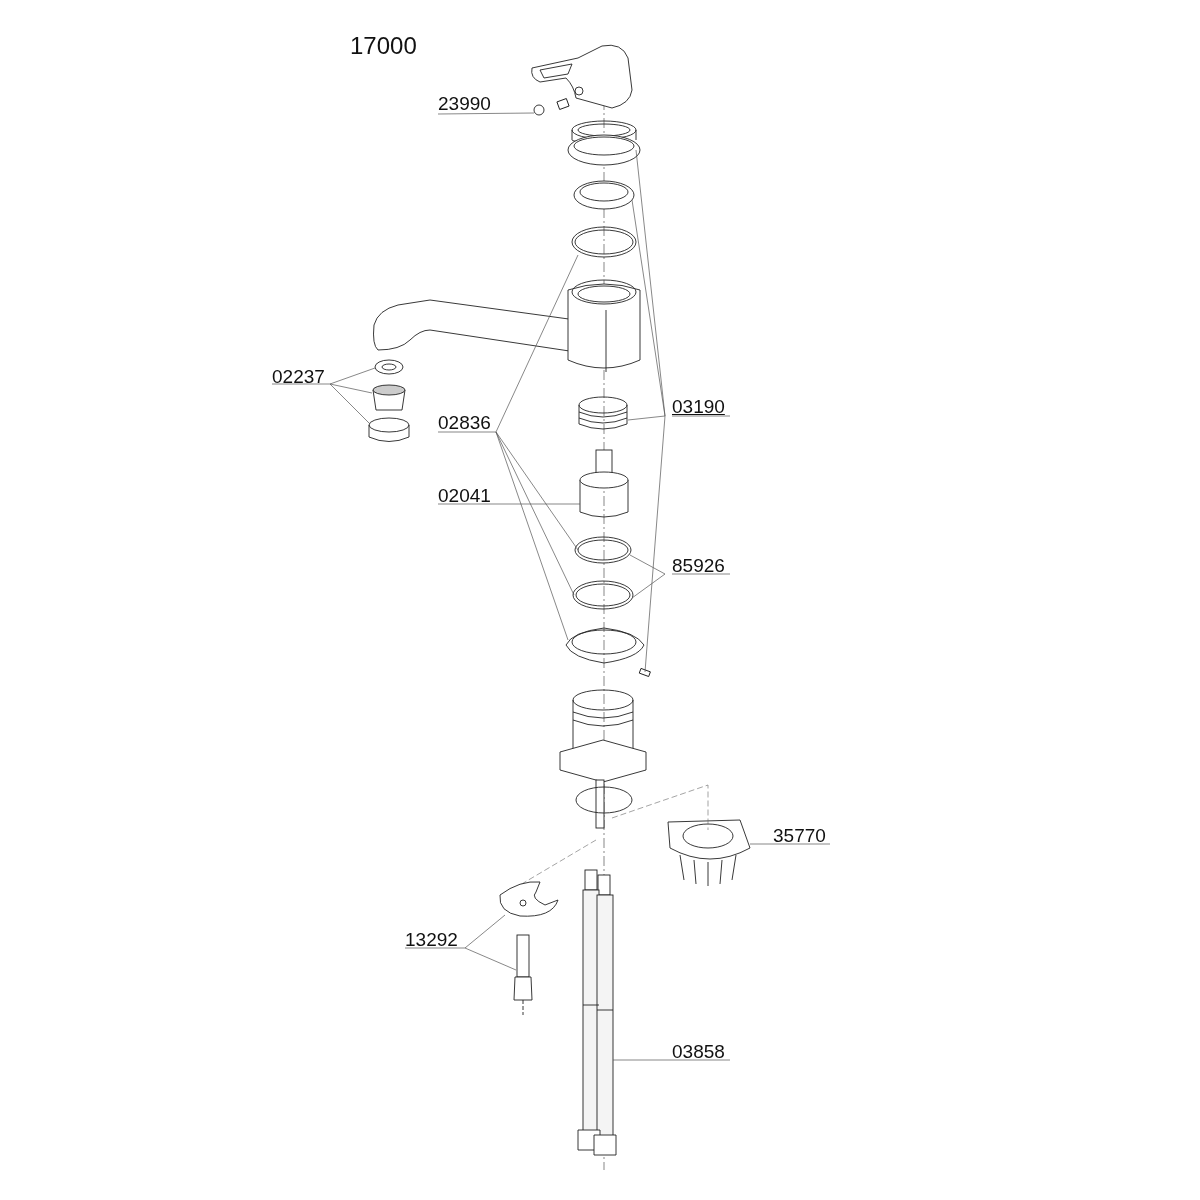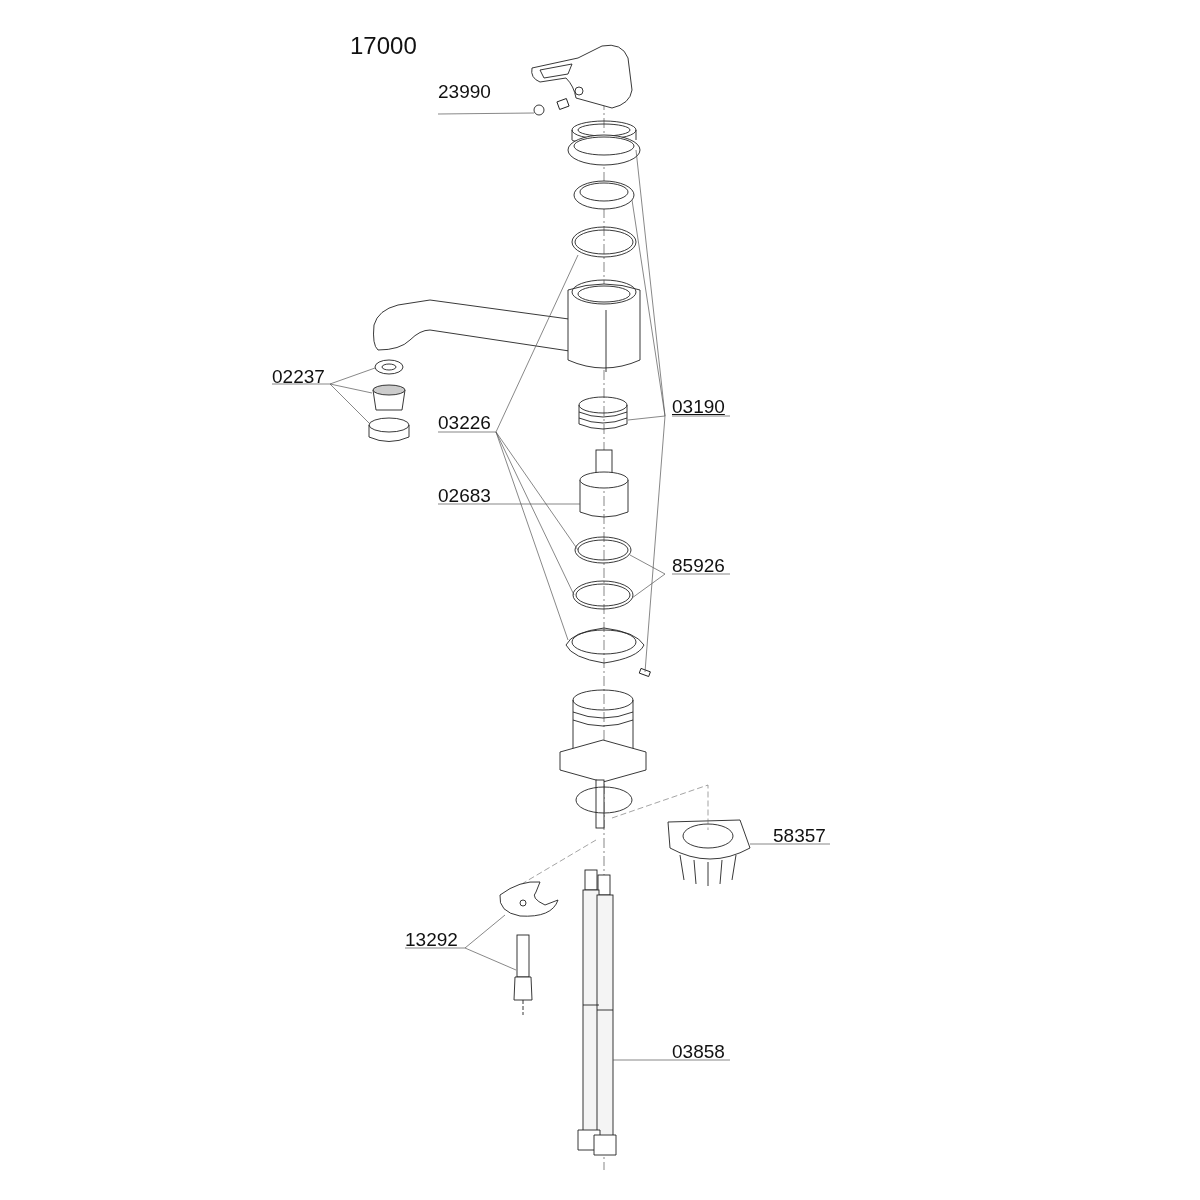--- a/index.html
+++ b/index.html
@@ -6,27 +6,27 @@
   body { width:1200px; height:1200px; position:relative; overflow:hidden; font-family:"Liberation Sans", sans-serif; }
   #canvas { position:absolute; left:0; top:0; width:1200px; height:1200px; }
   .lbl { position:absolute; font-size:19px; color:#111; line-height:1; white-space:nowrap; }
   .title { position:absolute; font-size:24px; color:#111;text-align:right; }
 </style>
 </head>
 <body>
 
 <div class="title" style="left:350px;top:32px;">17000</div>
 
-<div class="lbl" style="left:438px;top:82px;">23990</div>
+<div class="lbl" style="left:438px;top:94px;">23990</div>
 <div class="lbl" style="left:272px;top:367px;">02237</div>
-<div class="lbl" style="left:438px;top:413px;">03226</div>
+<div class="lbl" style="left:438px;top:413px;">02836</div>
 <div class="lbl" style="left:672px;top:397px;text-decoration:underline;">03190</div>
-<div class="lbl" style="left:438px;top:486px;">02683</div>
+<div class="lbl" style="left:438px;top:486px;">02041</div>
 <div class="lbl" style="left:672px;top:556px;">85926</div>
-<div class="lbl" style="left:773px;top:826px;">58357</div>
+<div class="lbl" style="left:773px;top:826px;">35770</div>
 <div class="lbl" style="left:405px;top:930px;">13292</div>
 <div class="lbl" style="left:672px;top:1042px;">03858</div>
 
 <svg id="canvas" viewBox="0 0 1200 1200" xmlns="http://www.w3.org/2000/svg">
   <g fill="none" stroke="#222" stroke-width="0.9">
 
     <line x1="604" y1="100" x2="604" y2="1170" stroke="#555" stroke-dasharray="10 3 2 3" stroke-width="0.7"></line>
 
     <g>
       <path d="M532 68 L578 58 Q590 52 602 46 Q622 42 628 58 L632 90 Q630 104 612 108 L576 98 Q574 86 566 78 L540 82 Q530 78 532 68 Z" fill="#fff"></path>

